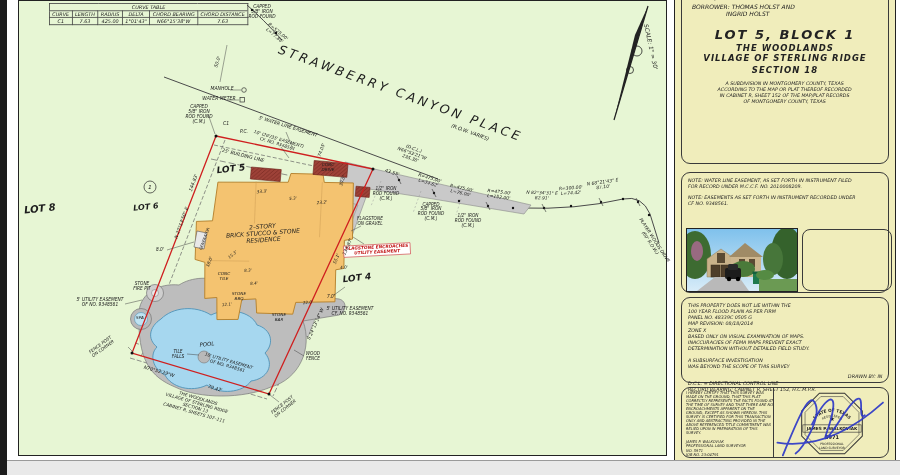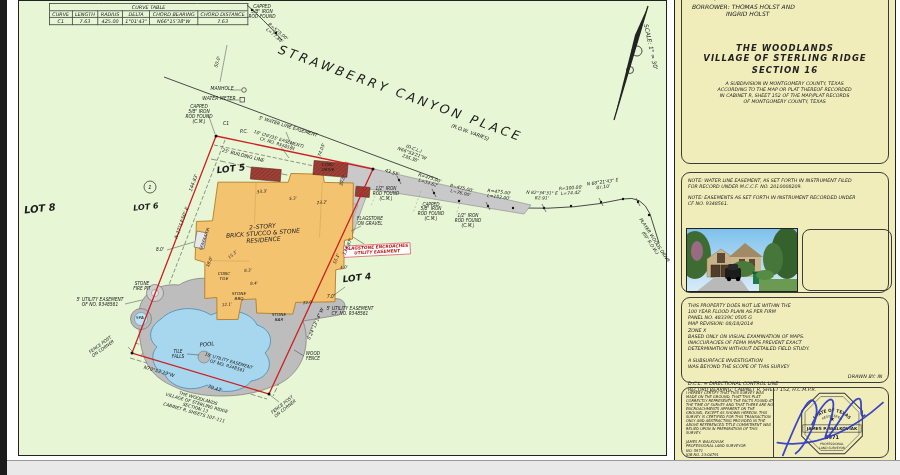--- a/index.html
+++ b/index.html
@@ -304,23 +304,24 @@
       <div class="lbl" style="left: 308px; top: 303px; transform: translate(-50%, -50%) rotate(-5deg) scale(0.5125);">22.0'</div>
       <div class="lbl" style="left: 227px; top: 305px; transform: translate(-50%, -50%) rotate(-5deg) scale(0.5125);">12.1'</div>
     </div>
 
   <div class="panel">
 
     <div class="pbox pbox1">
       <div class="addr" style="top:5px;">SPRING, TEXAS 77382</div>
       <div class="addr" style="top:14px;">BORROWER: THOMAS HOLST AND</div>
       <div class="addr" style="top:21px;left:44px;">INGRID HOLST</div>
+      <div class="t-lot" style="top:38px;">LOT 5, BLOCK 1</div>
       <div class="t-sub" style="top:54px;">THE WOODLANDS</div>
       <div class="t-sub" style="top:64px;">VILLAGE OF STERLING RIDGE</div>
-      <div class="t-sub" style="top:76px;">SECTION 16</div>
+      <div class="t-sub" style="top:76px;">SECTION 18</div>
       <div class="subdiv">A SUBDIVISION IN MONTGOMERY COUNTY, TEXAS
 ACCORDING TO THE MAP OR PLAT THEREOF RECORDED
 IN CABINET R, SHEET 152 OF THE MAP/PLAT RECORDS
 OF MONTGOMERY COUNTY, TEXAS</div>
     </div>
 
     <div class="pbox pbox2">
       <div class="s68" style="position:absolute;left:6px;top:5px;">
         <div class="note">NOTE: WATER LINE EASEMENT, AS SET FORTH IN INSTRUMENT FILED
 FOR RECORD UNDER M.C.C.F. NO. 2010008209.</div>

